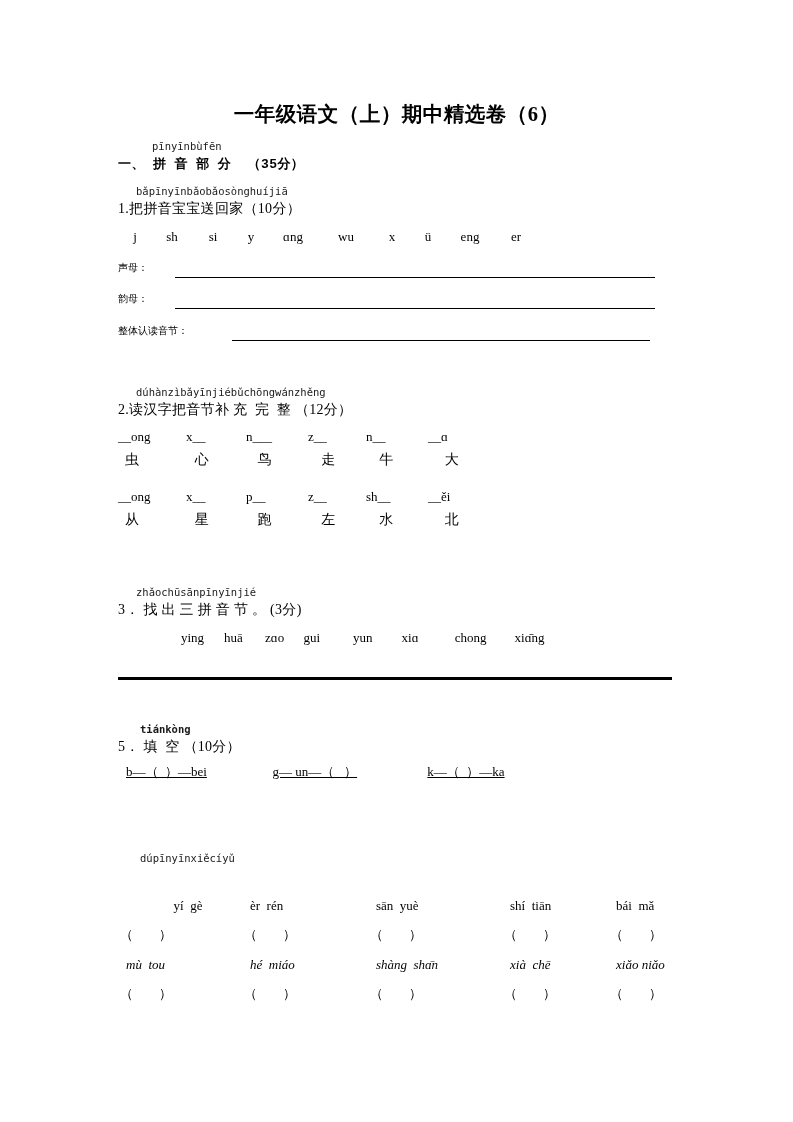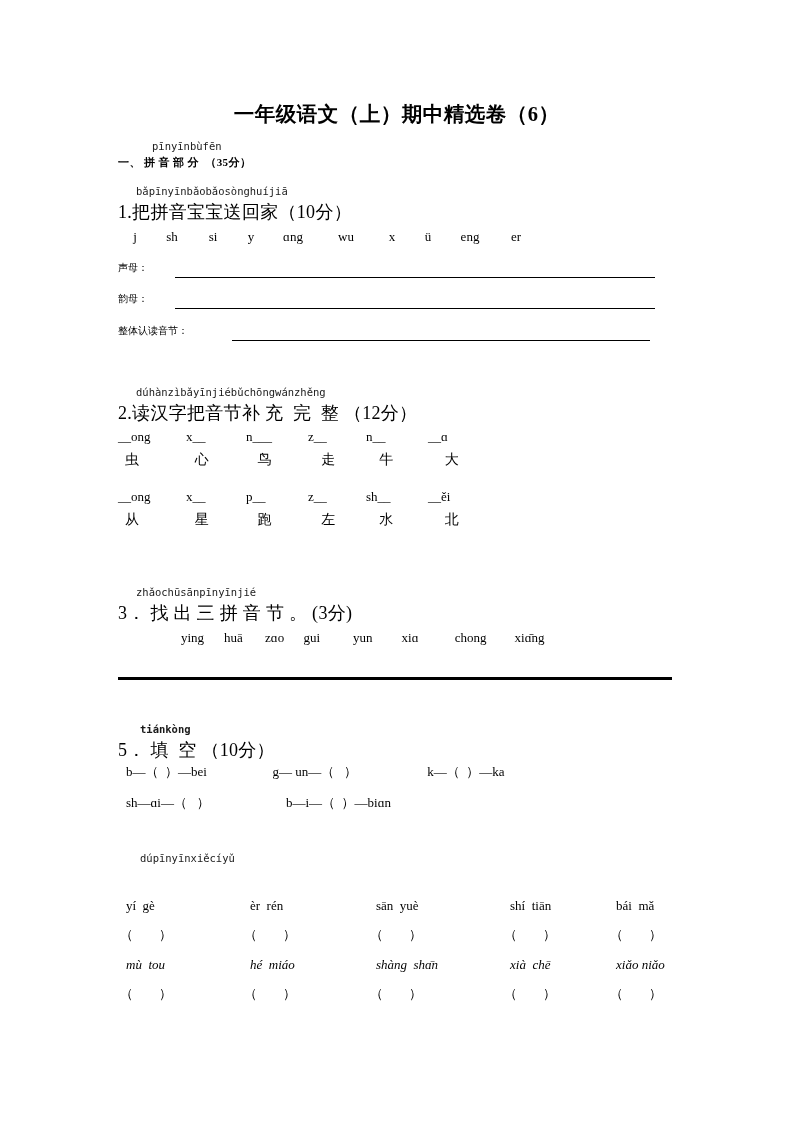--- a/index.html
+++ b/index.html
@@ -37,26 +37,27 @@
   
   .abs { position: absolute; white-space: pre; }
 
   .py-anno {
     font-family: "DejaVu Sans Mono", "Liberation Mono", monospace;
     font-size: 10.5px;
     letter-spacing: 0px;
     color: #1a1a1a;
   }
   .sec-head {
-    font-size: 11px;
+    font-size: 13px;
     font-weight: bold;
     letter-spacing: 0.4px;
+    font-family: Liberation Mono, monospace;
   }
   .q-head {
-    font-size: 18px;
+    font-size: 14px;
     letter-spacing: 0.3px;
   }
   .body-txt {
     font-size: 10px;
   }
   .pinyin-row {
     font-family: "Liberation Serif", "DejaVu Serif", serif;
     font-size: 13px;
   }
   .hanzi-row {
@@ -164,35 +165,31 @@
     <span class="cell pinyin-row" style="width:57px;">xiɑ</span>
     <span class="cell pinyin-row" style="width:64px;">chong</span>
     <span class="cell pinyin-row" style="width:55px;">xiɑ̄ng</span>
   </div>
 
   <div class="rule-thick" style="left:118px; top:677px; width:554px;"></div>
 
   <div class="abs py-anno" style="left:140px; top:723px;font-weight:bold;">tiánkòng</div>
   <div class="abs q-head" style="left:118px; top:738px;">5． 填  空 （10分）</div>
 
-  <div class="flexrow" style="left:126px; top:763px; width:440px;">
+  <div class="flexrow" style="left:126px; top:763px; width:440px;text-decoration:underline;">
     <span class="cell pinyin-row" style="width:148px;">b—（  ）—bei</span>
     <span class="cell pinyin-row" style="width:140px;">g— un—（   ）</span>
     <span class="cell pinyin-row" style="width:140px;margin-left:16px;">k—（  ）—ka</span>
   </div>
 
-  <div class="flexrow" style="left:126px; top:794px; width:440px;">
-    <span class="cell pinyin-row" style="width:160px;">sh—ɑi—（   ）</span>
-    <span class="cell pinyin-row" style="width:180px;">b—i—（  ）—biɑn</span>
-  </div>
 
   <div class="abs py-anno" style="left:140px; top:852px;">dúpīnyīnxiěcíyǔ</div>
 
   <div class="flexrow" style="left:126px; top:898px; width:546px;">
-    <span class="cell pinyin-row" style="width:124px;">yí  gè</span>
+    <span class="cell pinyin-row" style="width:124px;text-align:center;">yí  gè</span>
     <span class="cell pinyin-row" style="width:126px;">èr  rén</span>
     <span class="cell pinyin-row" style="width:134px;">sān  yuè</span>
     <span class="cell pinyin-row" style="width:106px;">shí  tiān</span>
     <span class="cell pinyin-row" style="width:56px;">bái  mǎ</span>
   </div>
 
   <div class="flexrow" style="left:120px; top:926px; width:546px;">
     <span class="cell pinyin-row" style="width:124px;">（        ）</span>
     <span class="cell pinyin-row" style="width:126px;">（        ）</span>
     <span class="cell pinyin-row" style="width:134px;">（        ）</span>

